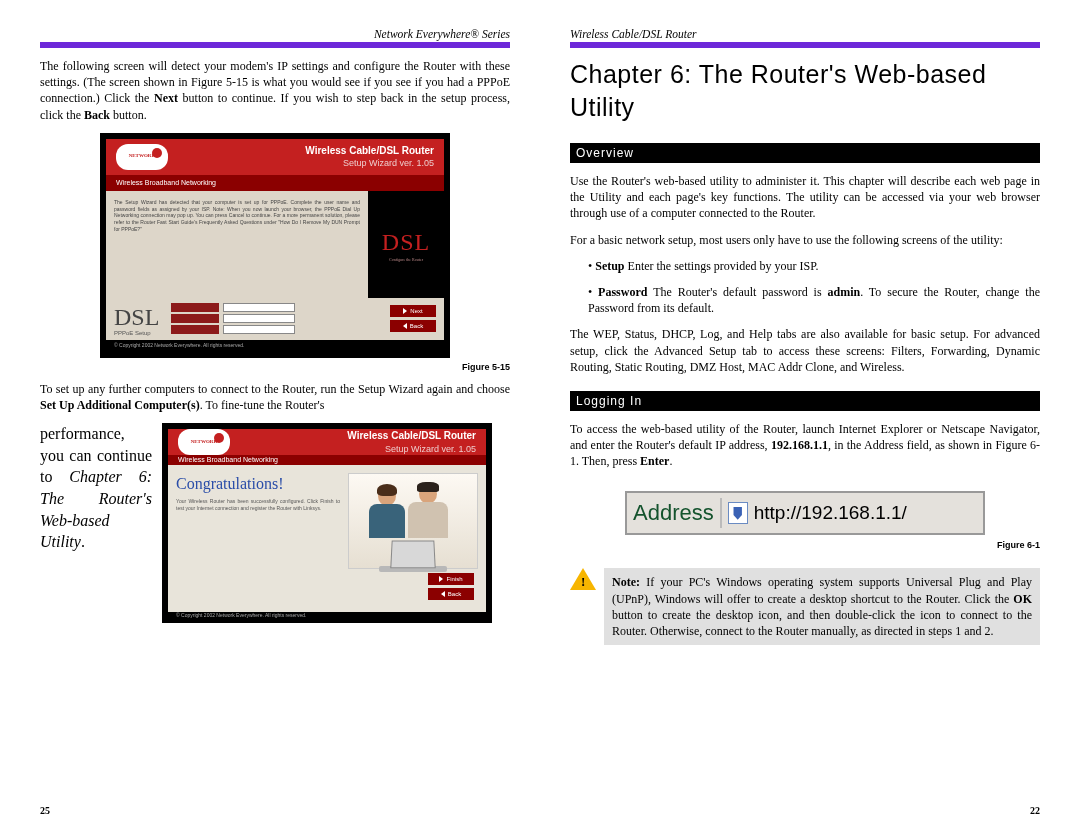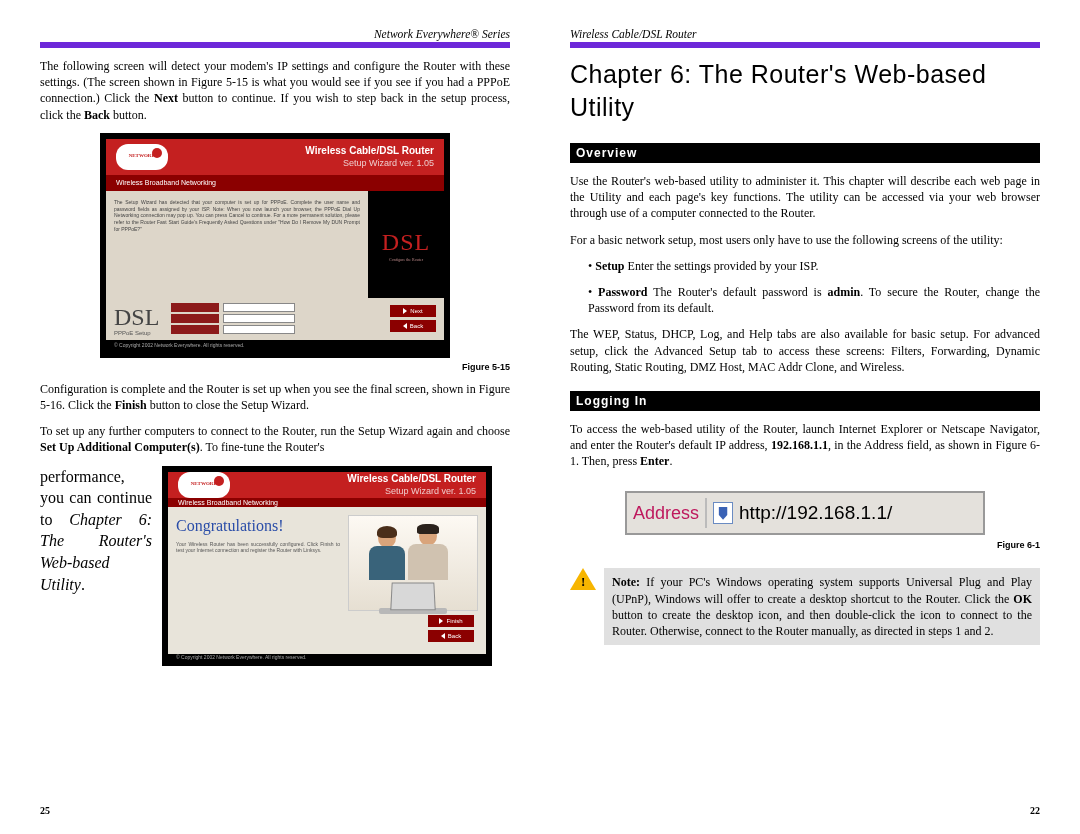--- a/index.html
+++ b/index.html
@@ -53,21 +53,21 @@
     font-weight: 400;
     letter-spacing: 0.5px;
     line-height: 1.3;
     margin-bottom: 14px;
   }
   .section-bar {
     background: #000;
     color: #fff;
     font-family: Arial, Helvetica, sans-serif;
     font-size: 12px;
-    font-weight: bold;
+    font-weight: normal;
     letter-spacing: 1px;
     padding: 3px 6px;
     margin: 6px 0 10px 0;
   }
   .bullet { padding-left: 18px; margin-bottom: 8px; }
   .fig-caption {
     font-family: Arial, Helvetica, sans-serif;
     font-size: 9px;
     font-weight: bold;
     text-align: right;
@@ -188,21 +188,21 @@
 
   .addr-bar {
     margin: 12px auto 2px auto;
     width: 360px; height: 44px;
     background: #e4e1dc;
     border: 2px solid #999;
     display: flex; align-items: center;
     padding: 0 6px; gap: 6px;
     font-family: Tahoma, Arial, sans-serif;
   }
-  .addr-label { font-size: 18px; color: #be185d; }
+  .addr-label { font-size: 22px; color: #14532d; }
   .addr-divider { width: 2px; height: 30px; background: #bbb; }
   .addr-icon {
     width: 20px; height: 22px; background: #fff; border: 1px solid #6a8bc2;
     position: relative;
   }
   .addr-icon::before { content:""; position:absolute; left:2px; top:2px; width:14px; height:16px; background:#3a62b5; clip-path: polygon(20% 10%, 80% 10%, 80% 60%, 50% 90%, 20% 60%); }
   .addr-url { font-size: 19px; color: #000; }
 
   .note-block { display: flex; gap: 8px; margin-top: 10px; }
   .note-icon {
@@ -280,23 +280,20 @@
                   <span class="fig-nb-arrow l"></span>
                   <span>Back</span>
                 </div>
             </div>
           </div>
           <div class="fig-footer">© Copyright 2002 Network Everywhere. All rights reserved.</div>
         </div>
       </div>
       <div class="fig-caption">Figure 5-15</div>
 
-      <p>
-        <span>Configuration is complete and the Router is set up when you see the final screen, shown in Figure 5-16. Click the </span><span class="b">Finish</span><span> button to close the Setup Wizard.</span>
-      </p>
 
       <p>
         <span>To set up any further computers to connect to the Router, run the Setup Wizard again and choose </span><span class="b">Set Up Additional Computer(s)</span><span>. To fine-tune the Router's</span>
       </p>
 
       <div class="text-wrap">
         <div class="wrap-text">
           <span>performance, you can continue to </span><span class="ref">Chapter 6: The Router's Web-based Utility</span><span>.</span>
         </div>
         <div style="flex:1">

